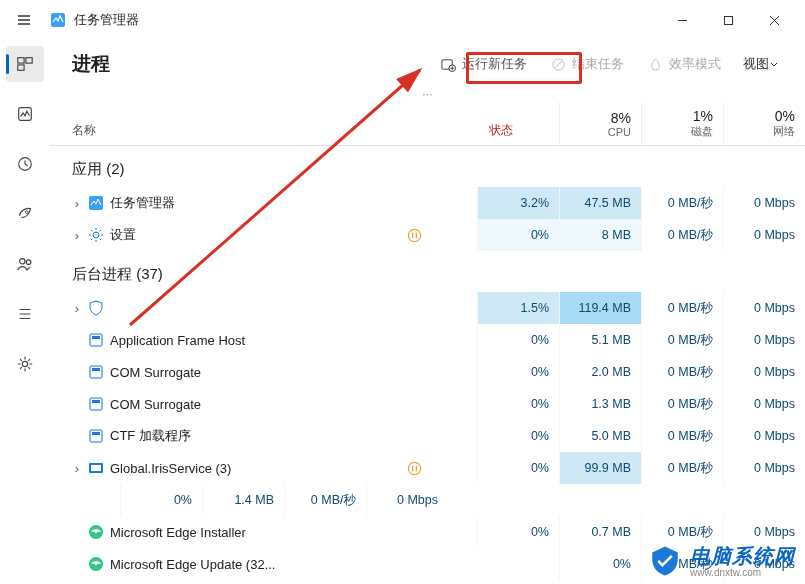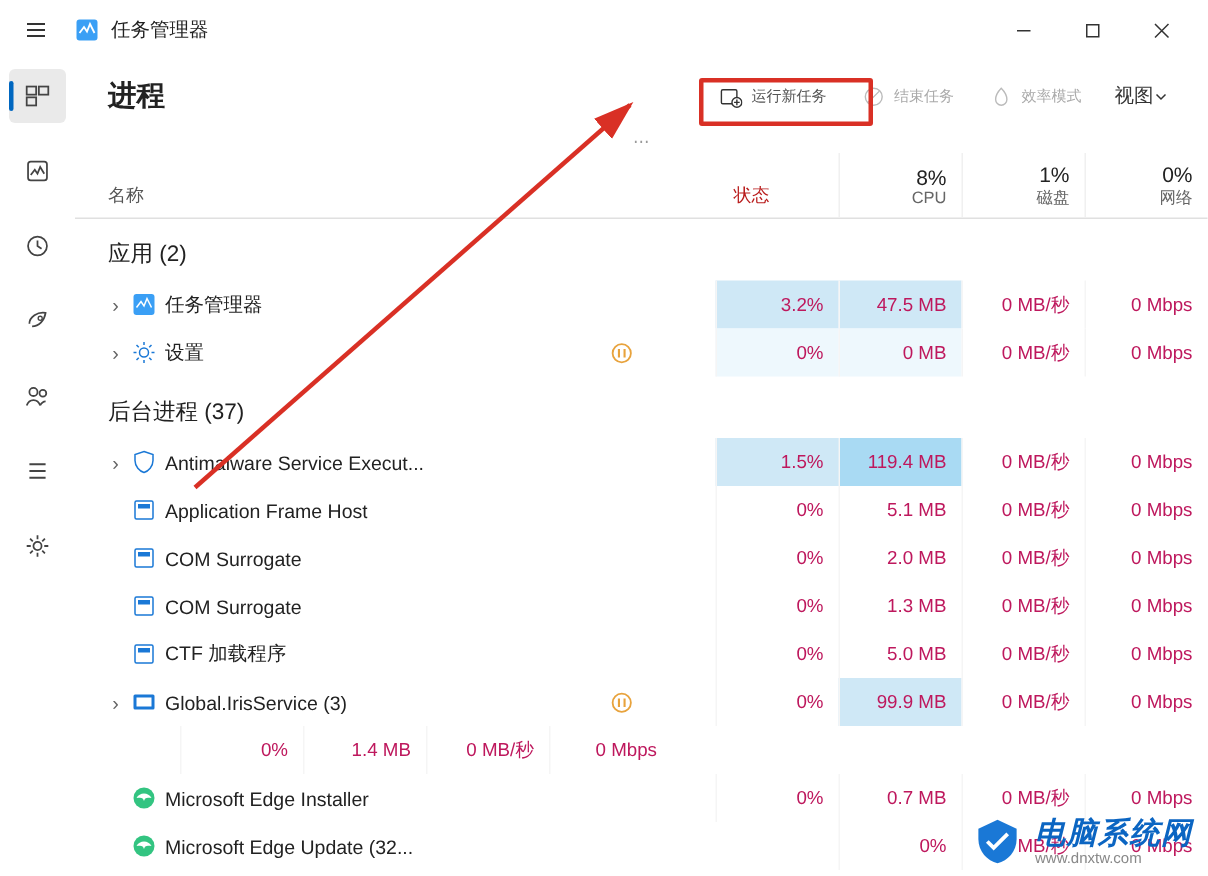--- a/index.html
+++ b/index.html
@@ -15,42 +15,42 @@
   .main-wrap { display: flex; height: calc(100% - 40px); }
   .sidebar { width: 50px; display: flex; flex-direction: column; align-items: center; padding-top: 6px; gap: 14px; }
   .side-item { width: 38px; height: 36px; display: flex; align-items: center; justify-content: center; border-radius: 4px; cursor: pointer; position: relative; }
   .side-item.active { background: #eaeaea; }
   .side-item.active::before { content: ""; position: absolute; left: 0; top: 8px; bottom: 8px; width: 3px; background: #0067c0; border-radius: 2px; }
   .side-item svg { width: 18px; height: 18px; stroke: #444; fill: none; }
   .content { flex: 1; display: flex; flex-direction: column; position: relative; }
   .header-row { height: 48px; display: flex; align-items: center; padding: 0 18px 0 22px; }
   .page-title { font-size: 19px; font-weight: 600; color: #222; }
   .toolbar { margin-left: auto; display: flex; gap: 4px; align-items: center; }
-  .tool-btn { display: flex; align-items: center; gap: 6px; padding: 6px 10px; font-size: 10px; color: #555; cursor: pointer; border-radius: 4px; }
+  .tool-btn { display: flex; align-items: center; gap: 6px; padding: 6px 10px; font-size: 13px; color: #555; cursor: pointer; border-radius: 4px; }
   .tool-btn.disabled { color: #aaa; cursor: default; }
   .tool-btn svg { width: 15px; height: 15px; }
   .highlight-box { position: absolute; border: 3px solid #d93025; pointer-events: none; left: 416px; top: 12px; width: 116px; height: 32px; border-radius: 2px; }
   .view-btn { display: flex; align-items: center; gap: 0; font-size: 13px; color: #333; padding: 6px 8px; cursor: pointer; }
   .grip-row { height: 14px; display: flex; justify-content: center; color: #999; font-size: 11px; cursor: ns-resize; }
   .col-head { display: flex; height: 44px; border-bottom: 1px solid #e0e0e0; align-items: stretch; }
   .col-name { flex: 1; display: flex; align-items: end; padding: 0 0 6px 22px; font-size: 12px; color: #555; }
   .col-status { width: 70px; display: flex; align-items: end; padding-bottom: 6px; font-size: 12px; color: #b91c1c; }
   .col-metric { width: 82px; display: flex; flex-direction: column; align-items: flex-end; justify-content: center; padding-right: 10px; border-left: 1px solid #f0f0f0; }
   .col-metric .pct { font-size: 14px; color: #222; font-weight: 500; }
   .col-metric .lbl { font-size: 11px; color: #666; }
   .rows { flex: 1; overflow-y: auto; }
   .group-head { padding: 14px 16px 8px 22px; font-size: 15px; color: #222; }
   .row { display: flex; height: 32px; align-items: center; }
   .row .name-cell { flex: 1; display: flex; align-items: center; padding-left: 22px; font-size: 13px; color: #222; gap: 6px; min-width: 0; }
   .row .name-cell .caret { width: 10px; display: inline-flex; justify-content: center; color: #666; }
   .row .name-cell .proc-icon { width: 16px; height: 16px; flex-shrink: 0; }
   .row .name-cell .txt { white-space: nowrap; overflow: hidden; text-overflow: ellipsis; }
   .row .status-cell { width: 70px; display: flex; align-items: center; justify-content: flex-start; }
   .row .status-cell svg { width: 15px; height: 15px; }
-  .row .metric-cell { width: 82px; height: 100%; display: flex; align-items: center; justify-content: flex-end; padding-right: 10px; font-size: 12.5px; color: #be185d; border-left: 1px solid #f5f5f5; }
+  .row .metric-cell { width: 82px; height: 100%; display: flex; align-items: center; justify-content: flex-end; padding-right: 10px; font-size: 12.5px; color: #0c4a6e; border-left: 1px solid #f5f5f5; }
   .row .metric-cell.hl1 { background: #cfe8f6; }
   .row .metric-cell.hl2 { background: #a9daf3; }
   .row .metric-cell.hl3 { background: #eef8fd; }
   .watermark { position: absolute; right: 10px; bottom: 6px; display: flex; align-items: center; gap: 8px; pointer-events: none; }
   .wm-icon { width: 34px; height: 34px; }
   .wm-text { display: flex; flex-direction: column; line-height: 1.1; }
   .wm-main { font-size: 20px; font-weight: 700; color: #0b65c2; font-style: italic; letter-spacing: 1px; }
   .wm-sub { font-size: 10px; color: #888; }
   .arrow-svg { position: absolute; left: 60px; top: 55px; width: 400px; height: 280px; pointer-events: none; }
 </style>
@@ -215,32 +215,31 @@
             </svg>
             <span class="txt">设置</span>
           </div>
           <div class="status-cell">
             <svg viewBox="0 0 16 16">
               <circle cx="8" cy="8" r="6.5" fill="none" stroke="#e8a33d" stroke-width="1.3"></circle>
               <path d="M6 5v6M10 5v6" stroke="#e8a33d" stroke-width="1.5"></path>
             </svg>
           </div>
           <div class="metric-cell hl3">0%</div>
-          <div class="metric-cell hl3">0 MB</div>
+          <div class="metric-cell hl3">8 MB</div>
           <div class="metric-cell">0 MB/秒</div>
           <div class="metric-cell">0 Mbps</div>
         </div>
         <div class="group-head">后台进程 (37)</div>
         <div class="row">
           <div class="name-cell">
             <span class="caret">›</span>
             <svg viewBox="0 0 16 16" class="proc-icon">
               <path d="M8 1l6 2v4c0 4-3 7-6 8-3-1-6-4-6-8V3z" fill="#fff" stroke="#1a78d6"></path>
             </svg>
-            <span class="txt">Antimalware Service Execut...</span>
           </div>
           <div class="status-cell"></div>
           <div class="metric-cell hl1">1.5%</div>
           <div class="metric-cell hl2">119.4 MB</div>
           <div class="metric-cell">0 MB/秒</div>
           <div class="metric-cell">0 Mbps</div>
         </div>
         <div class="row">
           <div class="name-cell">
             <span class="caret"></span>

